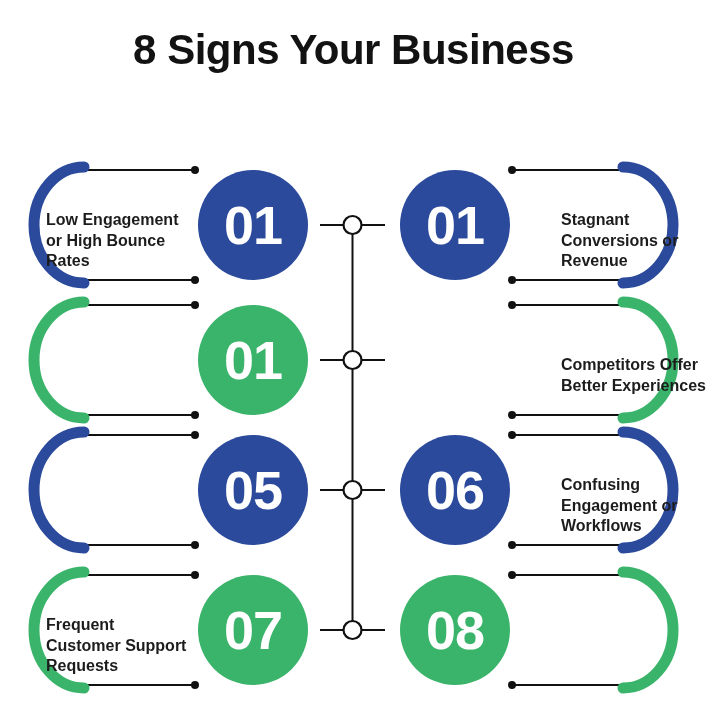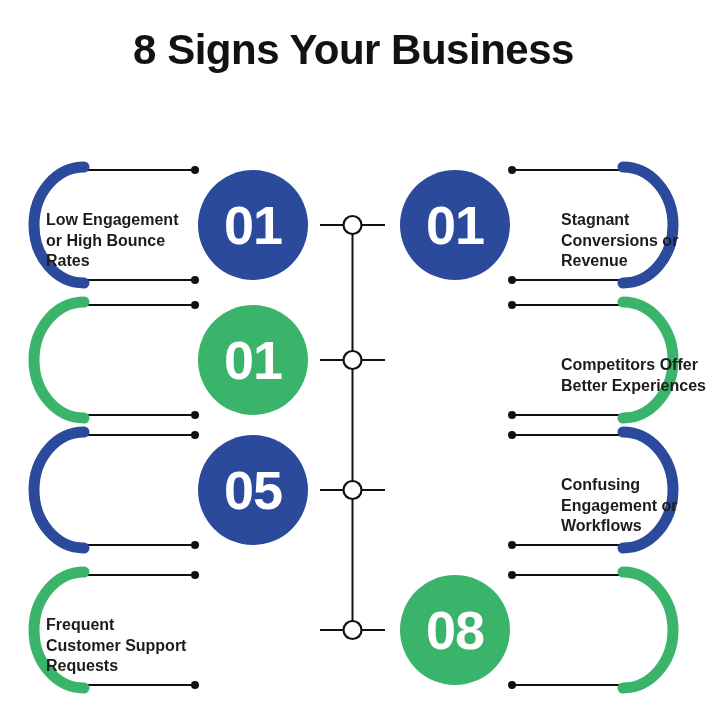--- a/index.html
+++ b/index.html
@@ -133,32 +133,38 @@
   <div class="item right c-blue" style="top:420px">
     <svg class="bracket" width="210" height="140" viewBox="0 0 210 140" aria-hidden="true">
       <path class="bk-line" d="M15 15 H128 A46 55 0 0 1 128 125 H15"></path>
       <circle class="bk-dot" cx="15" cy="15" r="4"></circle>
         <circle class="bk-dot" cx="15" cy="125" r="4"></circle>
       <path class="bk-arc" d="M126 12 A50 58 0 0 1 126 128"></path>
     </svg>
     <div class="label">Confusing
 Engagement or
 Workflows</div>
+    <div class="num-circle">
+        <span>06</span>
+      </div>
   </div>
 
   <div class="item left c-green" style="top:560px">
     <svg class="bracket" width="210" height="140" viewBox="0 0 210 140" aria-hidden="true">
       <path class="bk-line" d="M195 15 H82 A46 55 0 0 0 82 125 H195"></path>
       <circle class="bk-dot" cx="195" cy="15" r="4"></circle>
         <circle class="bk-dot" cx="195" cy="125" r="4"></circle>
       <path class="bk-arc" d="M84 12 A50 58 0 0 0 84 128"></path>
     </svg>
     <div class="label">Frequent
 Customer Support
 Requests</div>
+    <div class="num-circle">
+        <span>07</span>
+      </div>
   </div>
 
   <div class="item right c-green" style="top:560px">
     <svg class="bracket" width="210" height="140" viewBox="0 0 210 140" aria-hidden="true">
       <path class="bk-line" d="M15 15 H128 A46 55 0 0 1 128 125 H15"></path>
       <circle class="bk-dot" cx="15" cy="15" r="4"></circle>
         <circle class="bk-dot" cx="15" cy="125" r="4"></circle>
       <path class="bk-arc" d="M126 12 A50 58 0 0 1 126 128"></path>
     </svg>
     <div class="num-circle">

